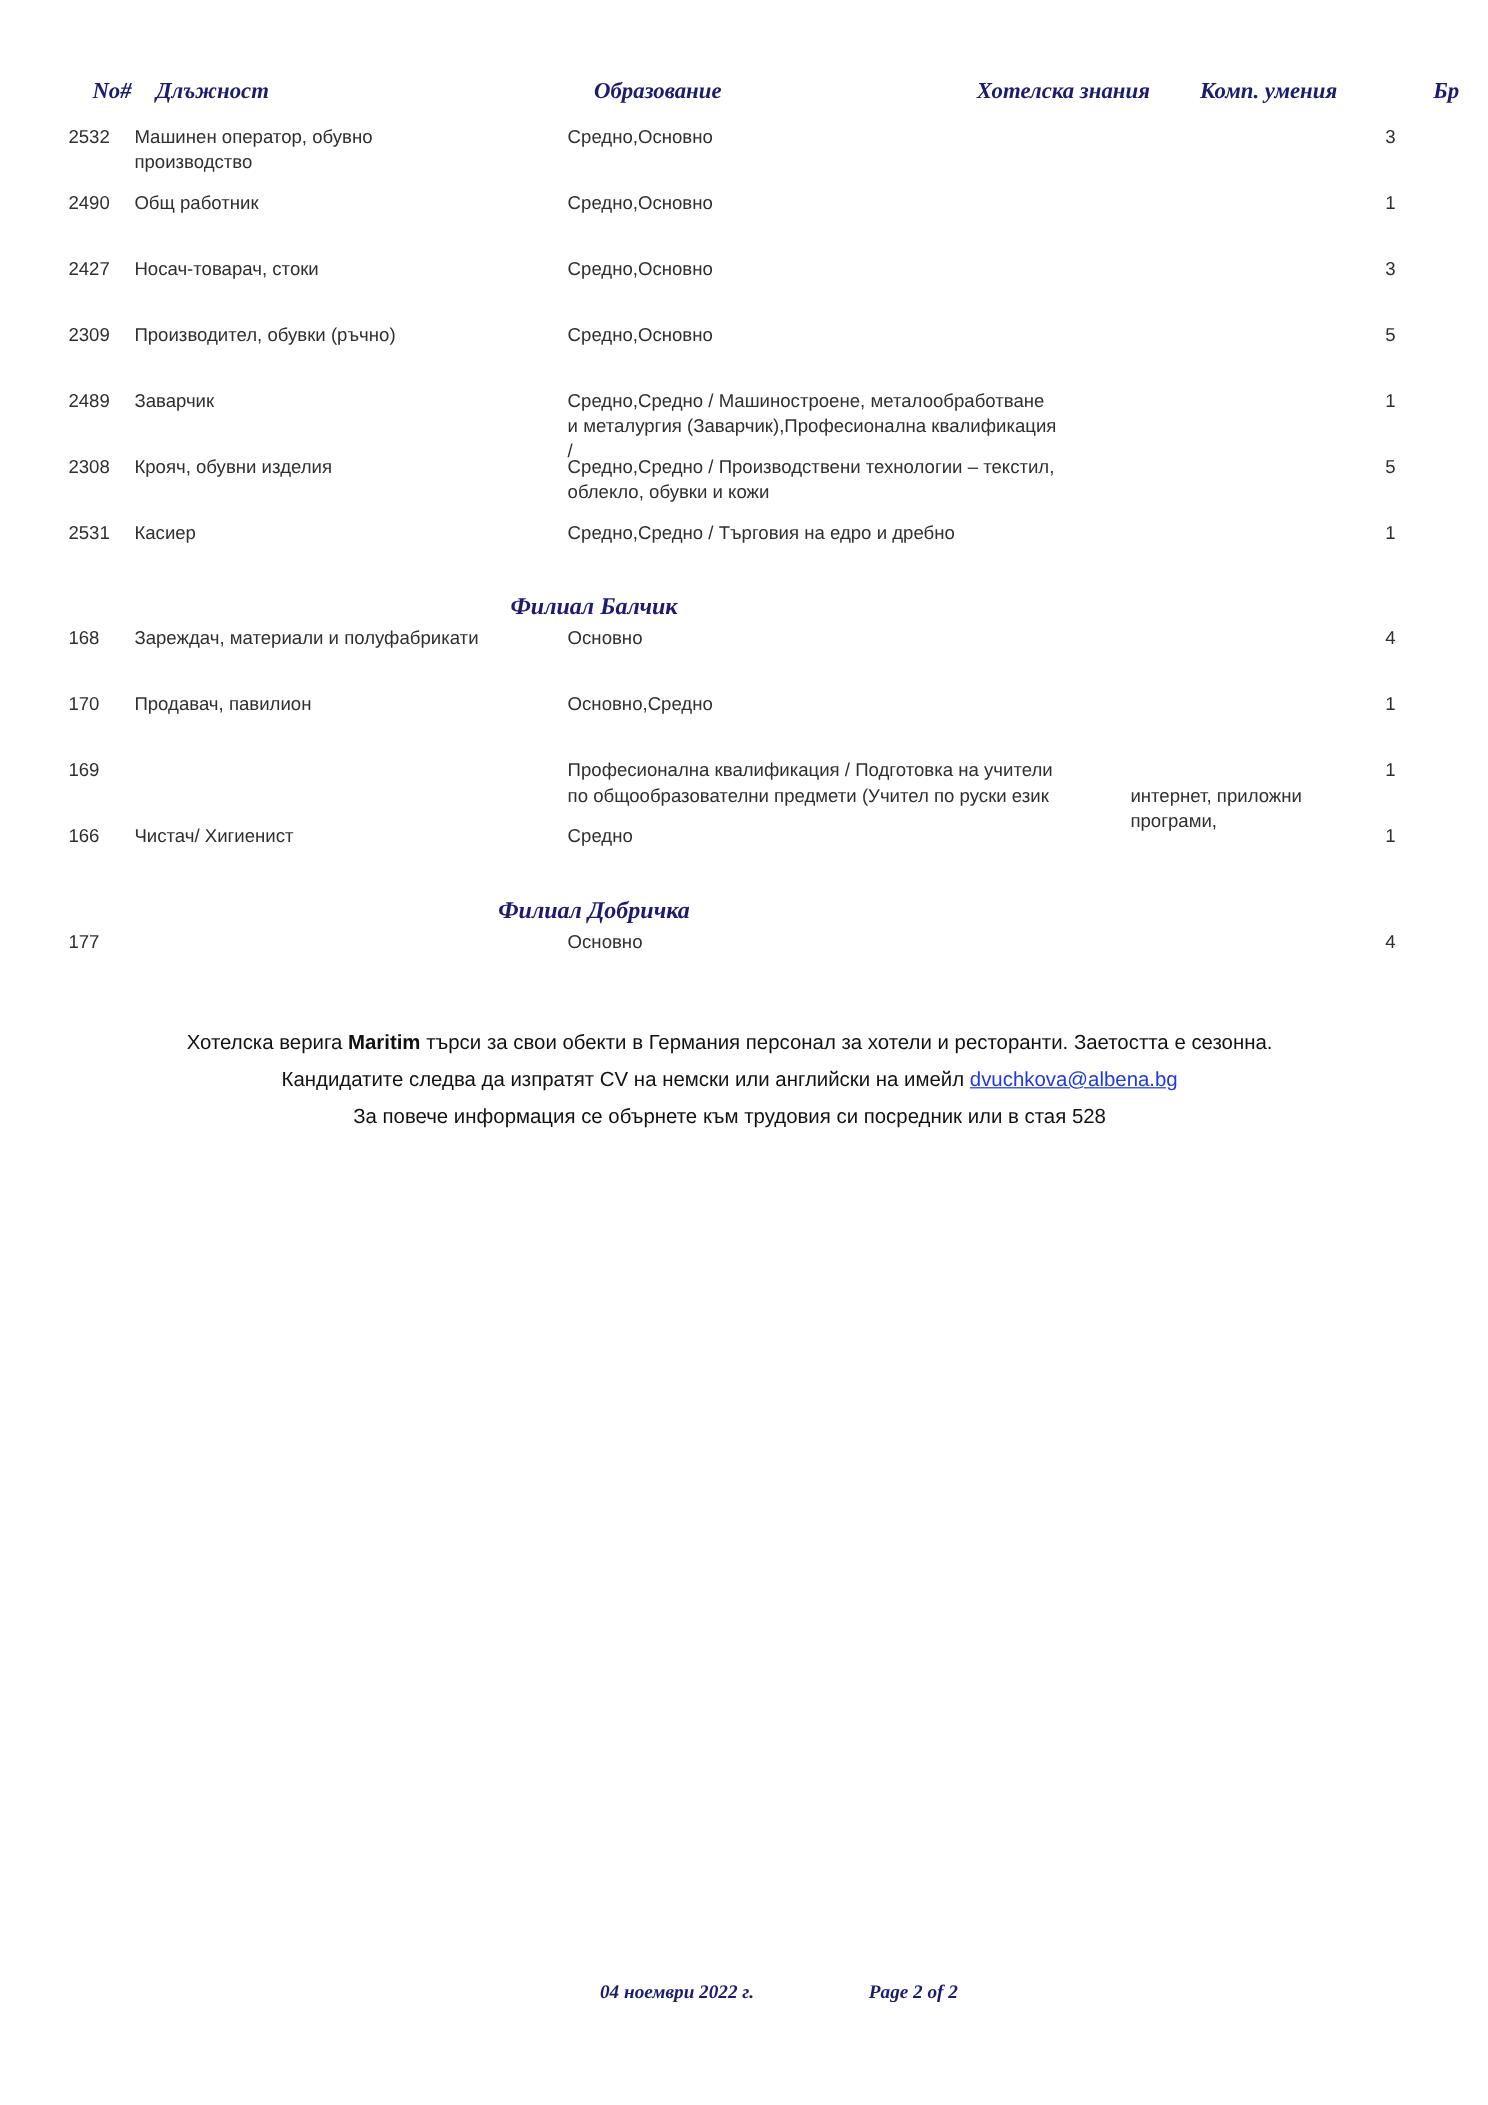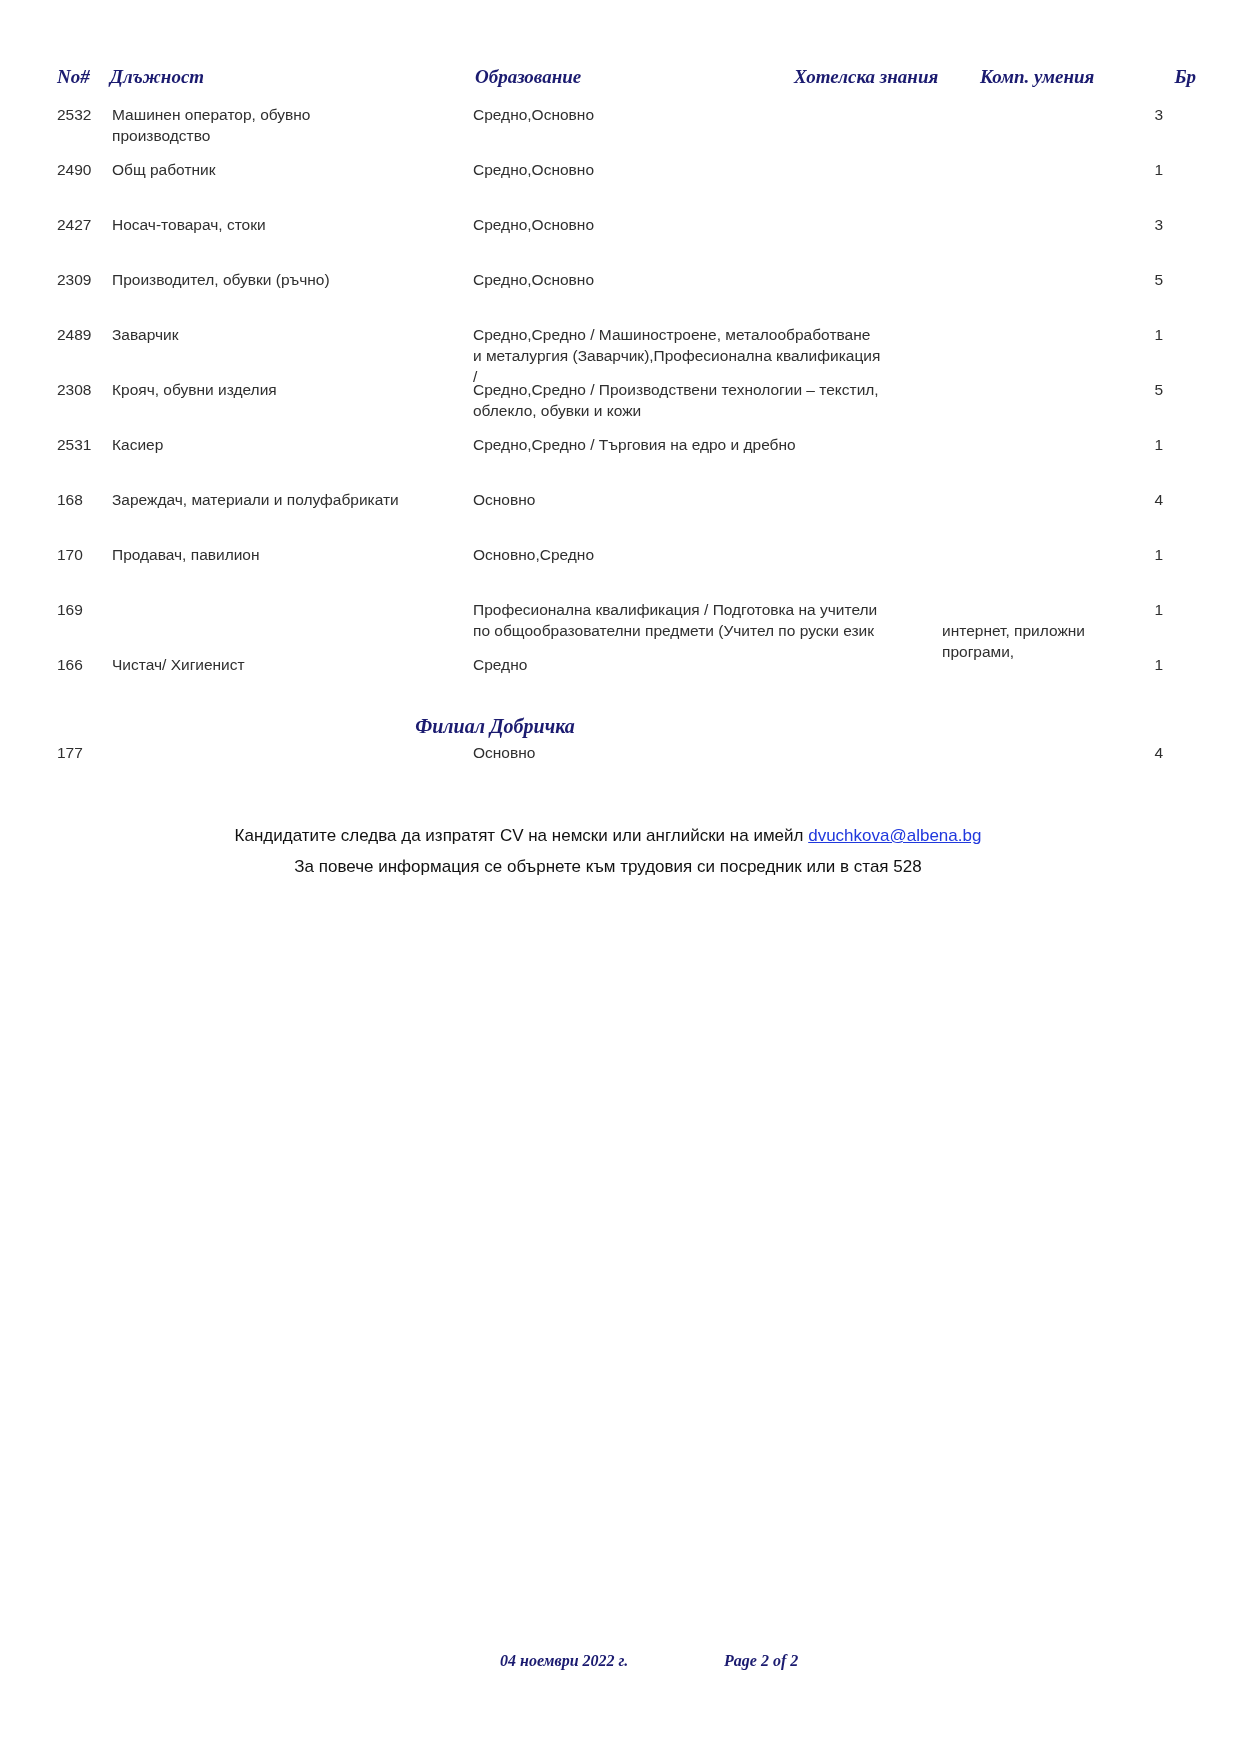--- a/index.html
+++ b/index.html
@@ -16,20 +16,21 @@
   
   .thead {
     position: relative;
     height: 38px;
     margin-top: 66px;
     font-family: "Liberation Serif", serif;
     font-weight: bold;
     font-style: italic;
     font-size: 19px;
     color: #1b1b70;
+    margin-left: 20px;
   }
   .thead span { position: absolute; top: 0; white-space: nowrap; }
   .h-no   { left: 57px; }
   .h-pos  { left: 110px; }
   .h-edu  { left: 475px; }
   .h-lang { left: 794px; }
   .h-comp { left: 980px; }
   .h-br   { left: 1140px; width: 56px; text-align: right; }
   
   .row { position: relative; height: 55px; }
@@ -155,20 +156,21 @@
         <span class="cell c-cnt">5</span>
       </div>
       <div class="row">
         <span class="cell c-no">2531</span>
         <span class="cell c-pos">Касиер</span>
         <span class="cell c-edu">Средно,Средно / Търговия на едро и дребно</span>
         <span class="cell c-lang"></span>
         <span class="cell c-comp"></span>
         <span class="cell c-cnt">1</span>
       </div>
+      <div class="section-heading">Филиал Балчик</div>
       <div class="row">
         <span class="cell c-no">168</span>
         <span class="cell c-pos">Зареждач, материали и полуфабрикати</span>
         <span class="cell c-edu">Основно</span>
         <span class="cell c-lang"></span>
         <span class="cell c-comp"></span>
         <span class="cell c-cnt">4</span>
       </div>
       <div class="row">
         <span class="cell c-no">170</span>
@@ -197,20 +199,23 @@
       <div class="row">
         <span class="cell c-no">177</span>
         <span class="cell c-edu">Основно</span>
         <span class="cell c-lang"></span>
         <span class="cell c-comp"></span>
         <span class="cell c-cnt">4</span>
       </div>
     </div>
 
   <div class="notes">
+    <p>
+      <span>Хотелска верига </span><b>Maritim</b><span> търси за свои обекти в Германия персонал за хотели и ресторанти. Заетостта е сезонна.</span>
+    </p>
     <p>
       <span>Кандидатите следва да изпратят CV на немски или английски на имейл </span><a class="email">dvuchkova@albena.bg</a>
     </p>
     <p>За повече информация се обърнете към трудовия си посредник или в стая 528</p>
   </div>
 
   <div class="footer">
     <span class="f-date">04 ноември 2022 г.</span>
     <span class="f-page">Page 2 of 2</span>
   </div>

